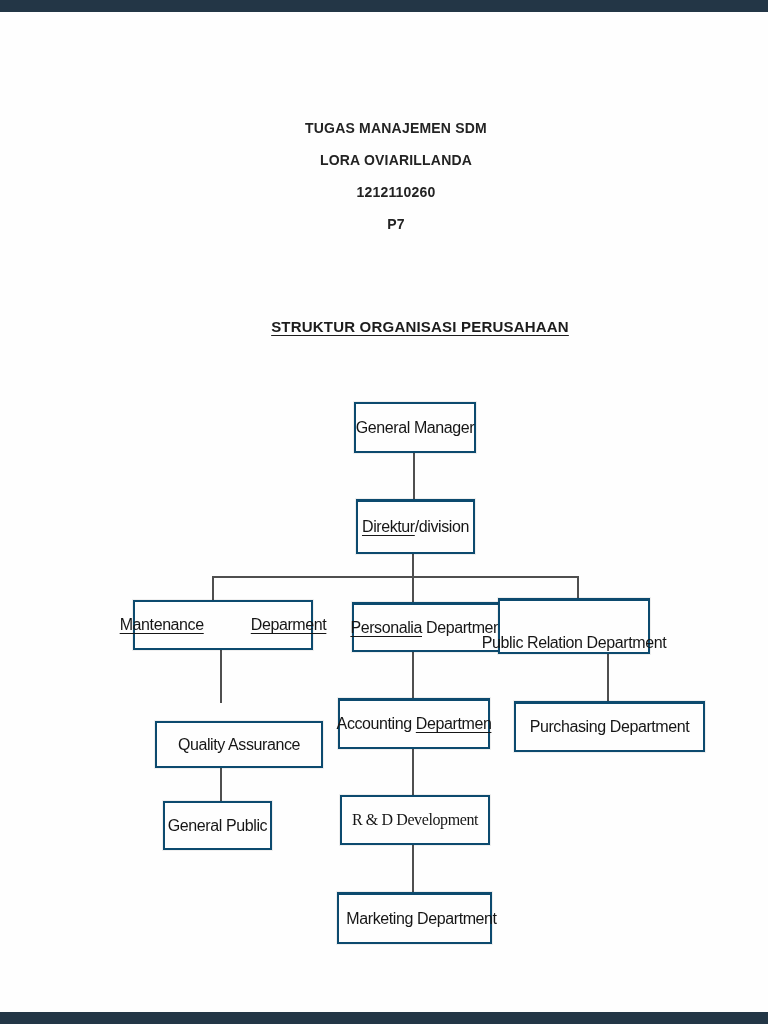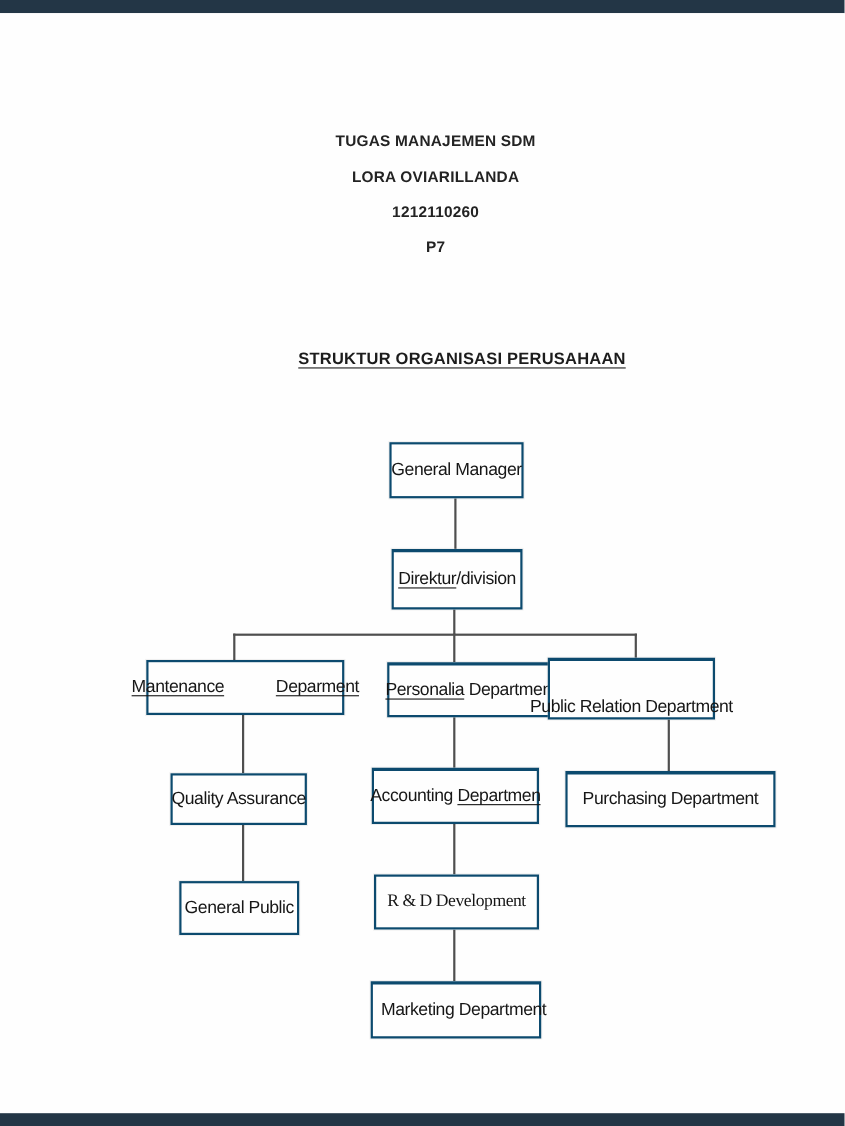--- a/index.html
+++ b/index.html
@@ -80,21 +80,21 @@
           <span class="" style="white-space: pre;"> </span>
           <span class="sq" style="white-space: pre; margin-left: 43px;">Deparment</span>
         </div>
         <div class="org-node thick-top" style="left: 338px; top: 590px; width: 152px; height: 50px; margin-left: 14px;">
           <span class="sq" style="white-space: pre;">Personalia</span>
           <span class="" style="white-space: pre;"> Department</span>
         </div>
         <div class="org-node thick-top" style="left: 498px; top: 586px; width: 152px; height: 56px; align-items: flex-end;">
           <span class="" style="white-space: pre;">Public Relation Department</span>
         </div>
-        <div class="org-node" style="left: 155px; top: 691px; width: 124px; height: 47px;">
+        <div class="org-node" style="left: 155px; top: 709px; width: 168px; height: 47px;">
           <span class="" style="white-space: pre;">Quality Assurance</span>
         </div>
         <div class="org-node" style="left: 163px; top: 789px; width: 109px; height: 49px;">
           <span class="" style="white-space: pre;">General Public</span>
         </div>
         <div class="org-node thick-top" style="left: 338px; top: 686px; width: 152px; height: 51px;">
           <span class="" style="white-space: pre;">Accounting </span>
           <span class="sq" style="white-space: pre;">Departmen</span>
         </div>
         <div class="org-node" style="left: 340px; top: 783px; width: 150px; height: 50px; font-family: Liberation Serif, serif;">

